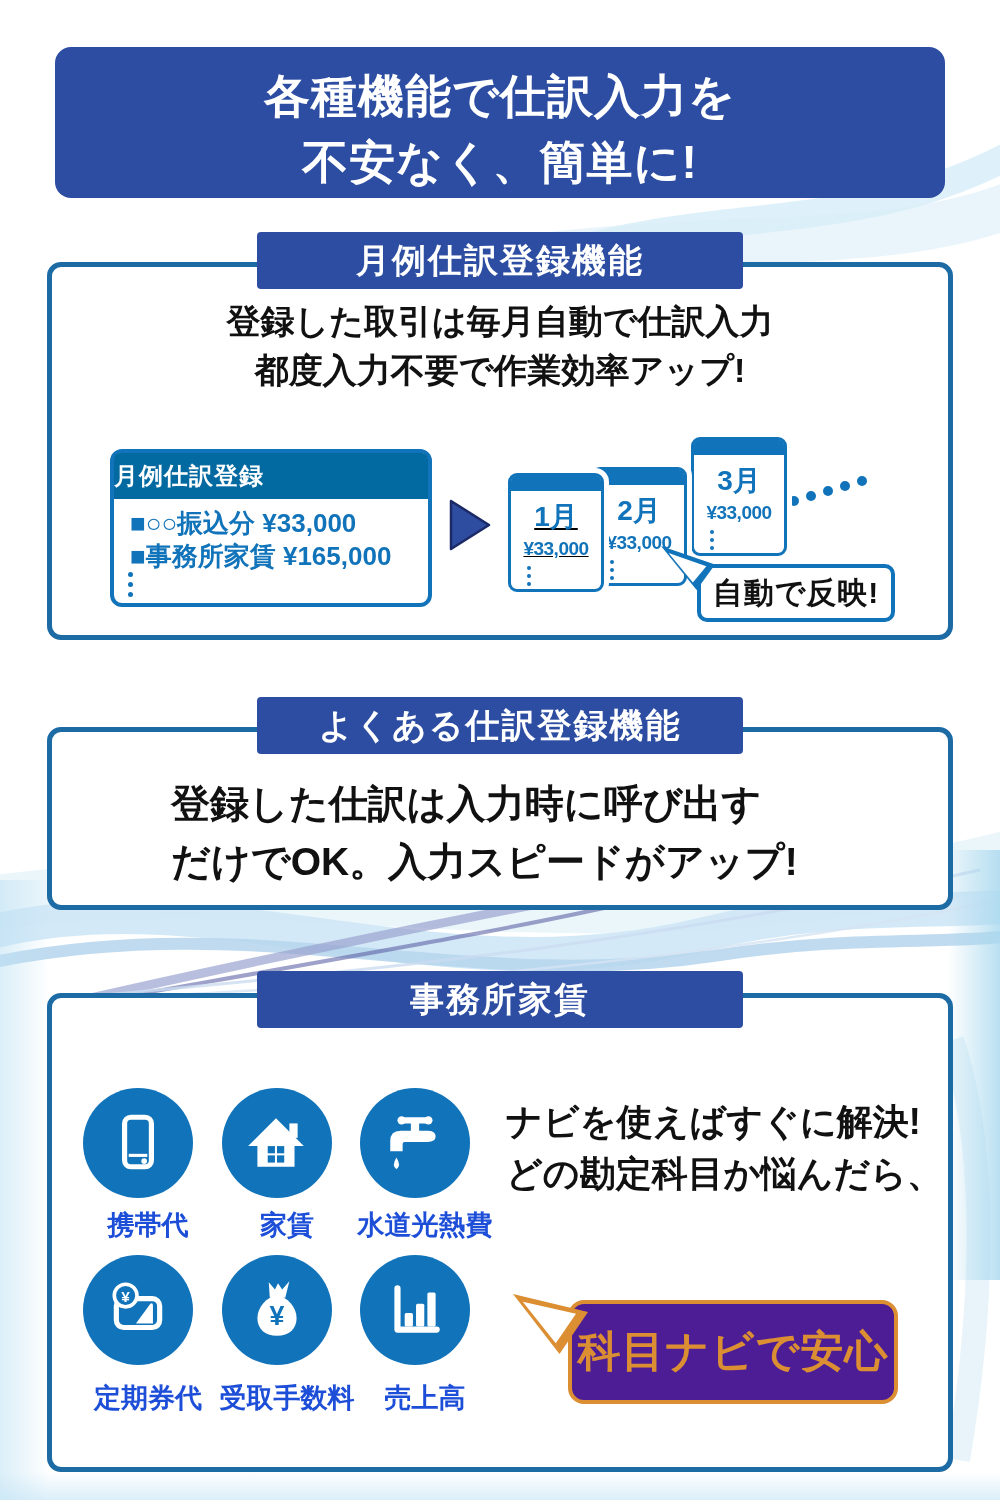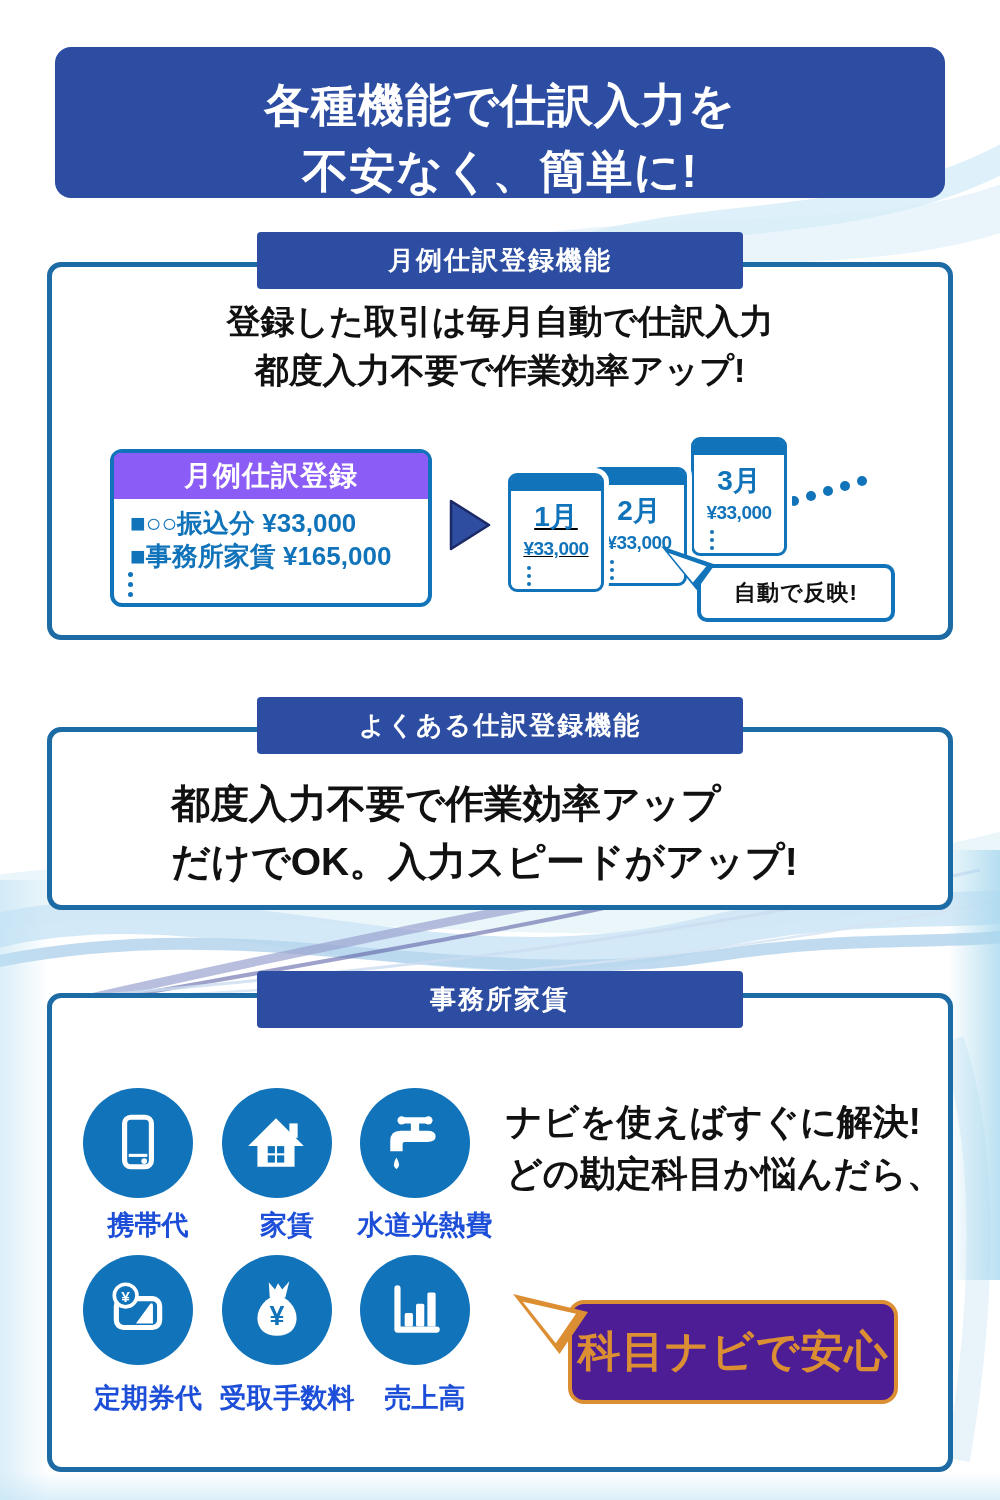--- a/index.html
+++ b/index.html
@@ -14,42 +14,42 @@
   .wash{position:absolute;z-index:0;}
   .wash-right{right:0;top:850;width:52px;height:430px;top:850px;
     background:linear-gradient(to left,rgba(168,216,238,.8),rgba(255,255,255,0));}
   .wash-left{left:0;top:880px;width:50px;height:620px;
     background:linear-gradient(to right,rgba(190,225,243,.55),rgba(255,255,255,0));}
   .wash-bottom{left:0;bottom:0;width:1000px;height:28px;
     background:linear-gradient(to top,rgba(195,228,245,.6),rgba(255,255,255,0));}
 
   
   .banner{left:55px;top:47px;width:890px;height:151px;background:#2C4DA1;border-radius:16px;
-    z-index:2;color:#fff;text-align:center;padding-top:25px;box-sizing:border-box;}
+    z-index:2;color:#fff;text-align:center;padding-top:16px;box-sizing:border-box;}
   .banner div{font-size:46px;line-height:66px;letter-spacing:1px;}
 
   
   .box{background:#ffffff;border:5px solid #1D6BA5;border-radius:14px;box-sizing:border-box;z-index:1;}
   .box1{left:47px;top:262px;width:906px;height:378px;}
   .box2{left:47px;top:727px;width:906px;height:183px;}
   .box3{left:47px;top:993px;width:906px;height:479px;}
   .sec-header{width:486px;left:257px;height:57px;background:#2C4DA1;border-radius:4px;z-index:3;
-    color:#fff;font-size:26px;line-height:57px;text-align:center;letter-spacing:2px;}
+    color:#fff;font-size:34px;line-height:57px;text-align:center;letter-spacing:2px;}
   .h1{top:232px;}.h2{top:697px;}.h3{top:971px;}
 
   .desc{z-index:3;color:#111;}
   .desc1{left:0;top:297px;width:1000px;text-align:center;font-size:34px;line-height:49px;}
   .desc2{left:171px;top:775px;font-size:39px;line-height:58px;}
   .desc3{left:506px;top:1096px;font-size:36px;line-height:52px;}
 
   
   .reg-card{left:110px;top:449px;width:322px;height:158px;background:#fff;border:4px solid #1173B9;
     border-radius:12px;box-sizing:border-box;z-index:3;}
-  .reg-head{height:46px;background:#8b5cf6;border-radius:6px 6px 0 0;color:#fff;font-size:28px;
-    line-height:46px;text-align:center;letter-spacing:1px;}
+  .reg-head{height:46px;background:#0369a1;border-radius:6px 6px 0 0;color:#fff;font-size:24px;
+    line-height:46px;text-align:left;letter-spacing:1px;}
   .reg-items{padding:8px 0 0 16px;color:#1173B9;font-size:26px;line-height:33px;}
   .vdots{display:flex;flex-direction:column;gap:5px;z-index:4;}
   .vdots i{width:5px;height:5px;border-radius:50%;background:#1173B9;}
   .reg-dots{left:128px;top:572px;}
 
   
   .arrow{left:449px;top:499px;z-index:3;}
 
   
   .mcard{width:96px;height:119px;background:#fff;border:3px solid #1173B9;border-radius:9px;
@@ -61,21 +61,21 @@
   .mdots i{width:4px;height:4px;border-radius:50%;background:#1173B9;}
   .mc1{left:508px;top:473px;z-index:6;text-decoration:underline;}
   .mc2{left:591px;top:455px;z-index:5;margin-top:12px;}
   .mc3{left:691px;top:437px;z-index:4;}
 
   .hdots{z-index:3;}
   .hdots i{position:absolute;width:10px;height:10px;border-radius:50%;background:#1173B9;}
 
   
   .callout-blue{left:697px;top:564px;width:198px;height:58px;background:#fff;border:4px solid #1173B9;
-    border-radius:10px;box-sizing:border-box;z-index:7;color:#111;font-size:22px;line-height:50px;
+    border-radius:10px;box-sizing:border-box;z-index:7;color:#111;font-size:30px;line-height:50px;
     text-align:center;letter-spacing:1px;}
   .tail-blue{position:absolute;left:-40px;top:-22px;width:54px;height:44px;background:#1173B9;
     clip-path:polygon(0 0,100% 42%,66% 100%);}
   .tail-blue i{position:absolute;left:0;top:0;width:100%;height:100%;background:#fff;
     clip-path:polygon(14% 16%,84% 46%,59% 83%);}
 
   .callout-orange{left:568px;top:1300px;width:330px;height:104px;background:#4c1d95;border:4px solid #DC8E33;
     border-radius:16px;box-sizing:border-box;z-index:7;color:#DC8E33;font-size:43px;line-height:94px;
     text-align:center;letter-spacing:1px;}
   .tail-orange{position:absolute;left:-59px;top:-10px;width:75px;height:60px;background:#DC8E33;
@@ -180,21 +180,21 @@
   <div class="abs callout-blue">
     <div class="tail-blue">
         <i></i>
       </div>
     <span>自動で反映!</span>
   </div>
 
   <div class="abs box box2"></div>
   <div class="abs sec-header h2">よくある仕訳登録機能</div>
   <div class="abs desc desc2">
-    <div>都度入力不要で作業効率アップ</div>
+    <div>登録した仕訳は入力時に呼び出す</div>
     <div>だけでOK。入力スピードがアップ!</div>
   </div>
 
   <div class="abs box box3"></div>
   <div class="abs sec-header h3">事務所家賃</div>
   <div class="abs desc desc3">
     <div>ナビを使えばすぐに解決!</div>
     <div>どの勘定科目か悩んだら、</div>
   </div>
 

